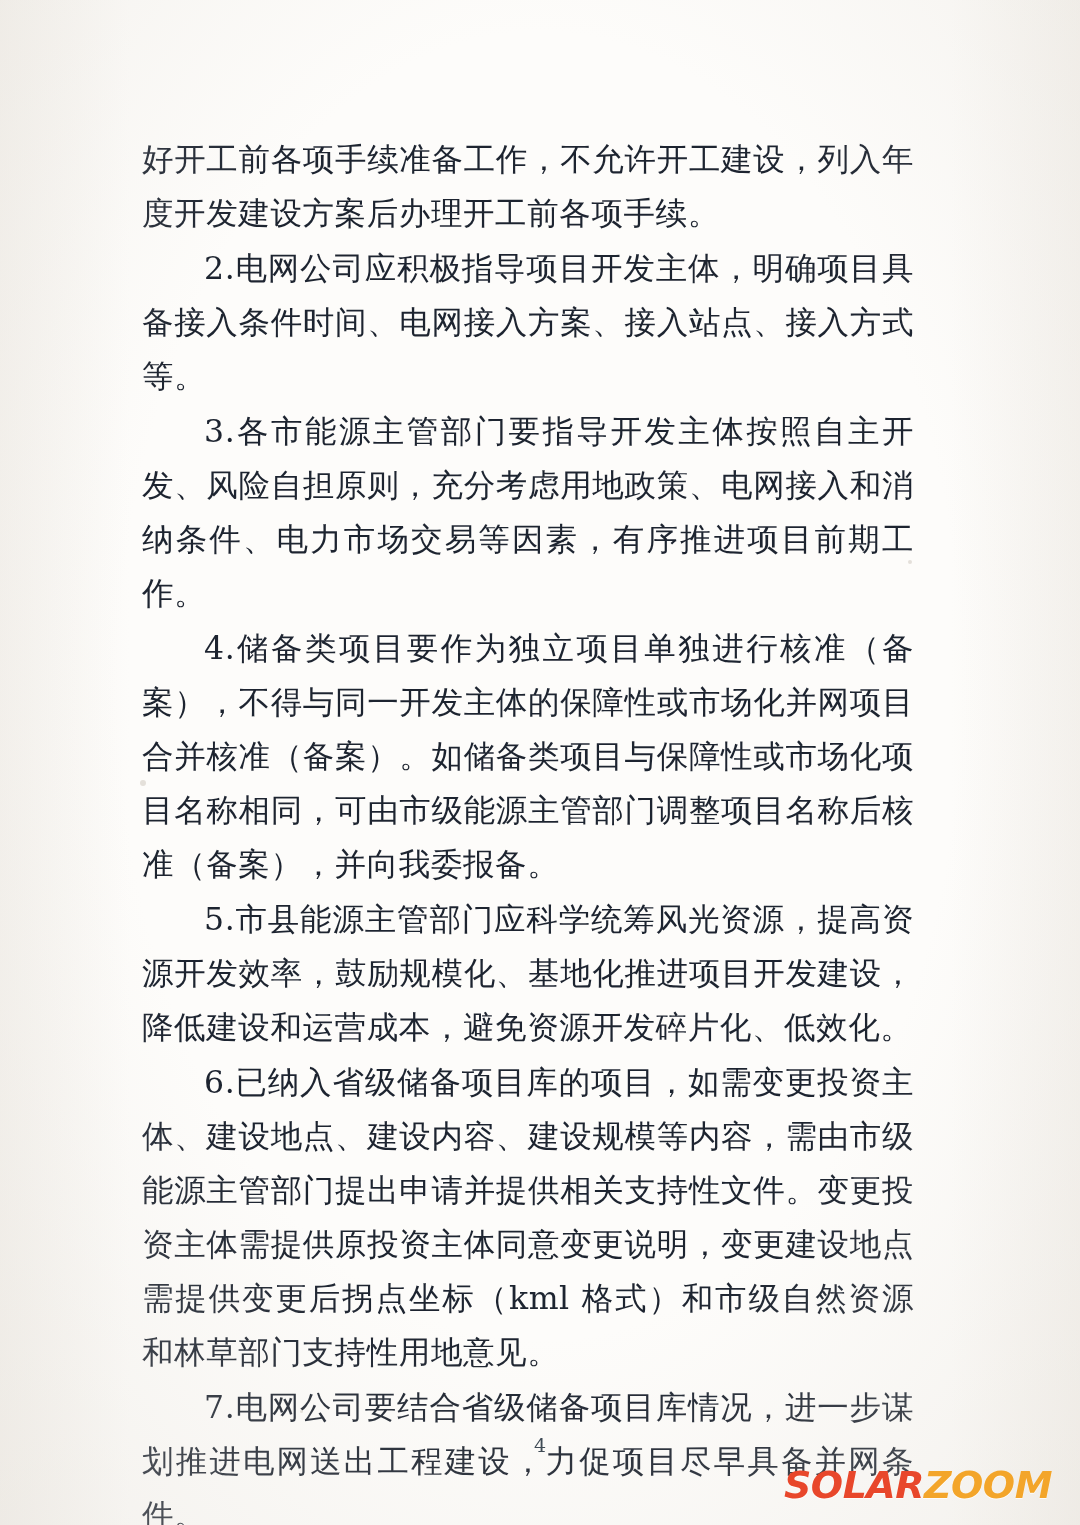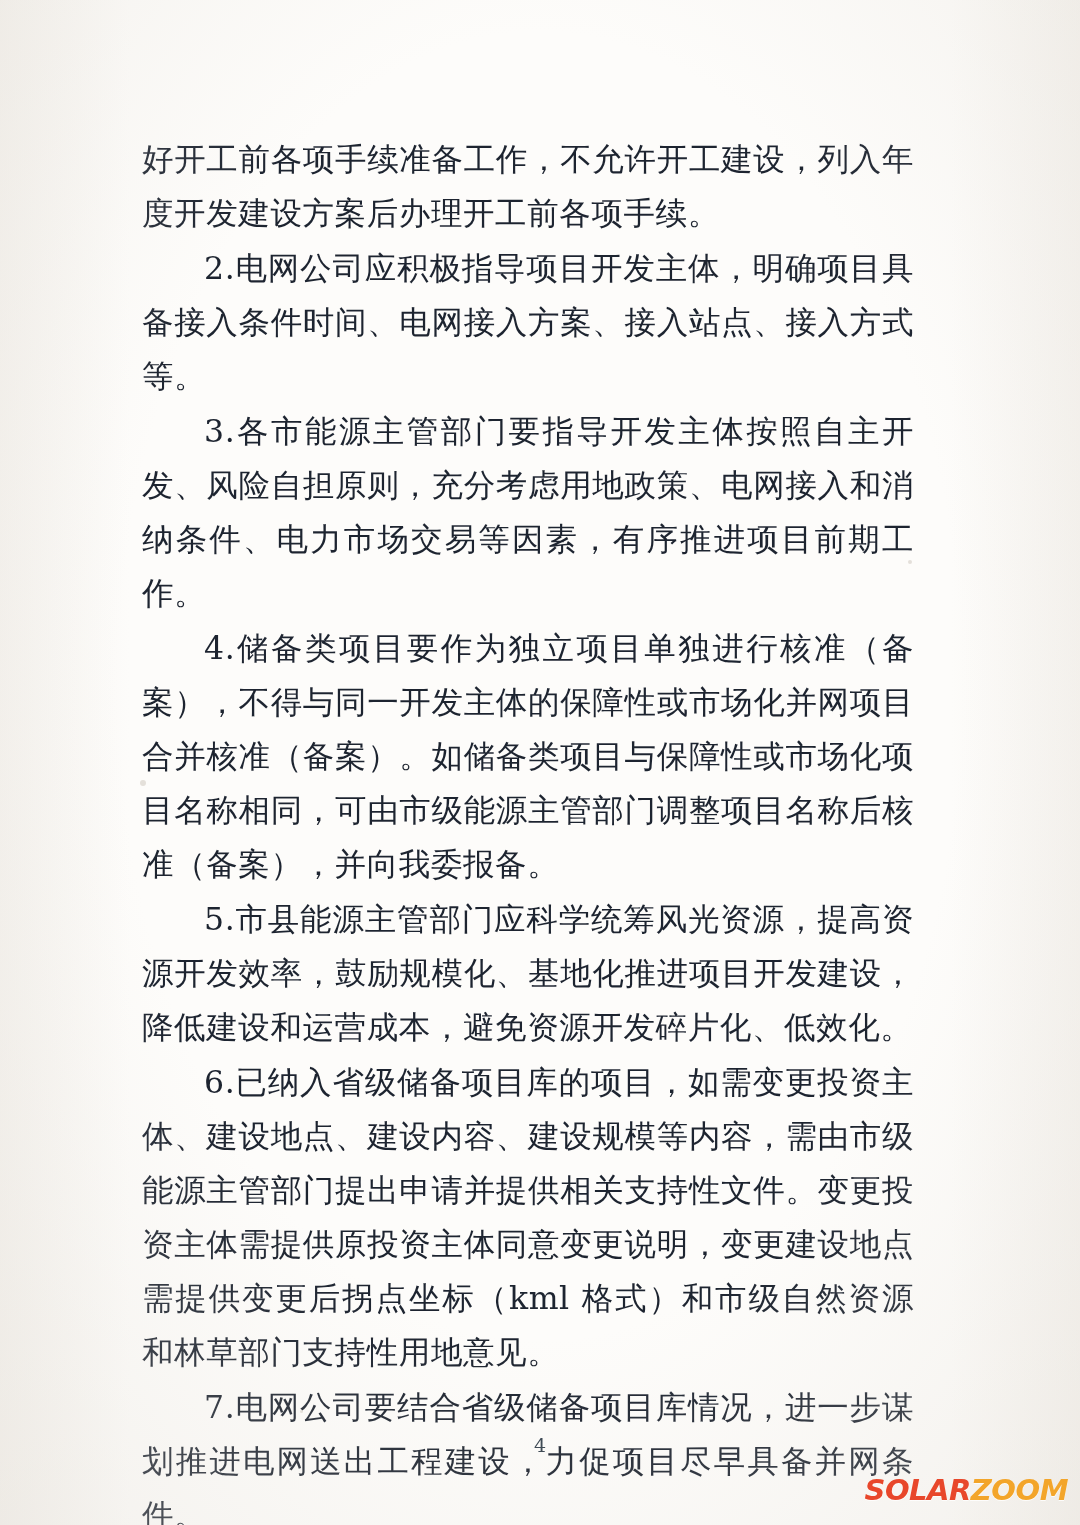--- a/index.html
+++ b/index.html
@@ -51,24 +51,24 @@
     left: 0;
     right: 0;
     top: 1434px;
     text-align: center;
     font-size: 19px;
     color: #33404c;
     font-family: "DejaVu Serif", serif;
   }
   .watermark {
     position: absolute;
-    right: 12px;
+    right: 28px;
     bottom: 18px;
     font-family: "DejaVu Sans", sans-serif;
-    font-size: 29px;
+    font-size: 38px;
     font-weight: bold;
     font-style: italic;
     letter-spacing: -0.5px;
     color: #e8472b;
     text-shadow: 0 1px 0 rgba(255,255,255,0.8);
     z-index: 6;
   }
   .watermark .alt { color: #f3a52a; }
   
   .speck {

